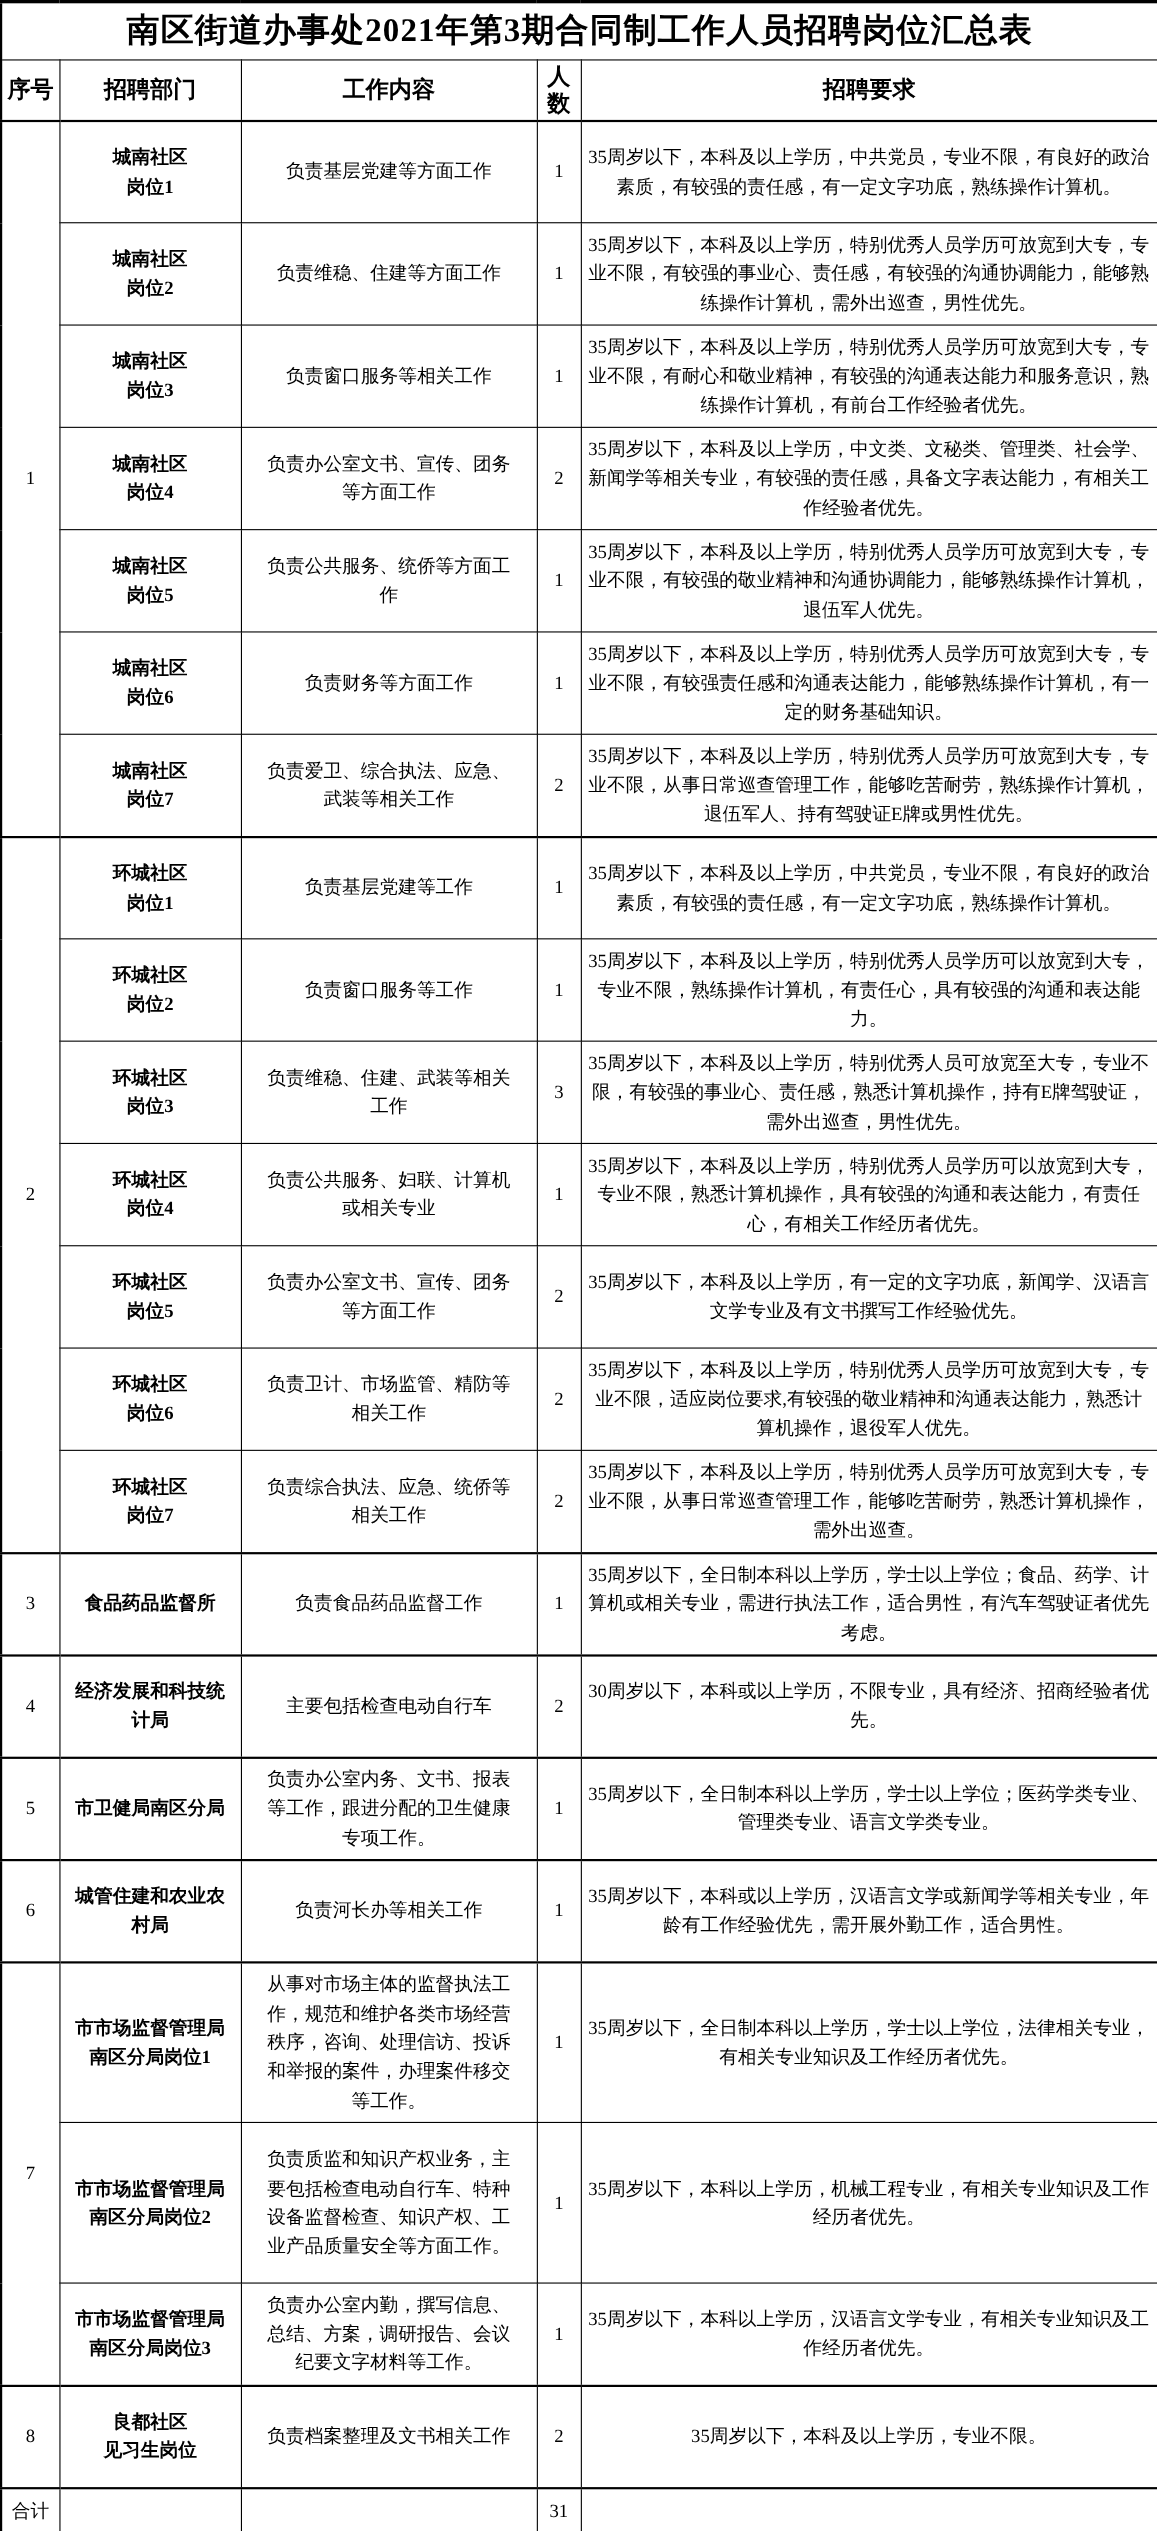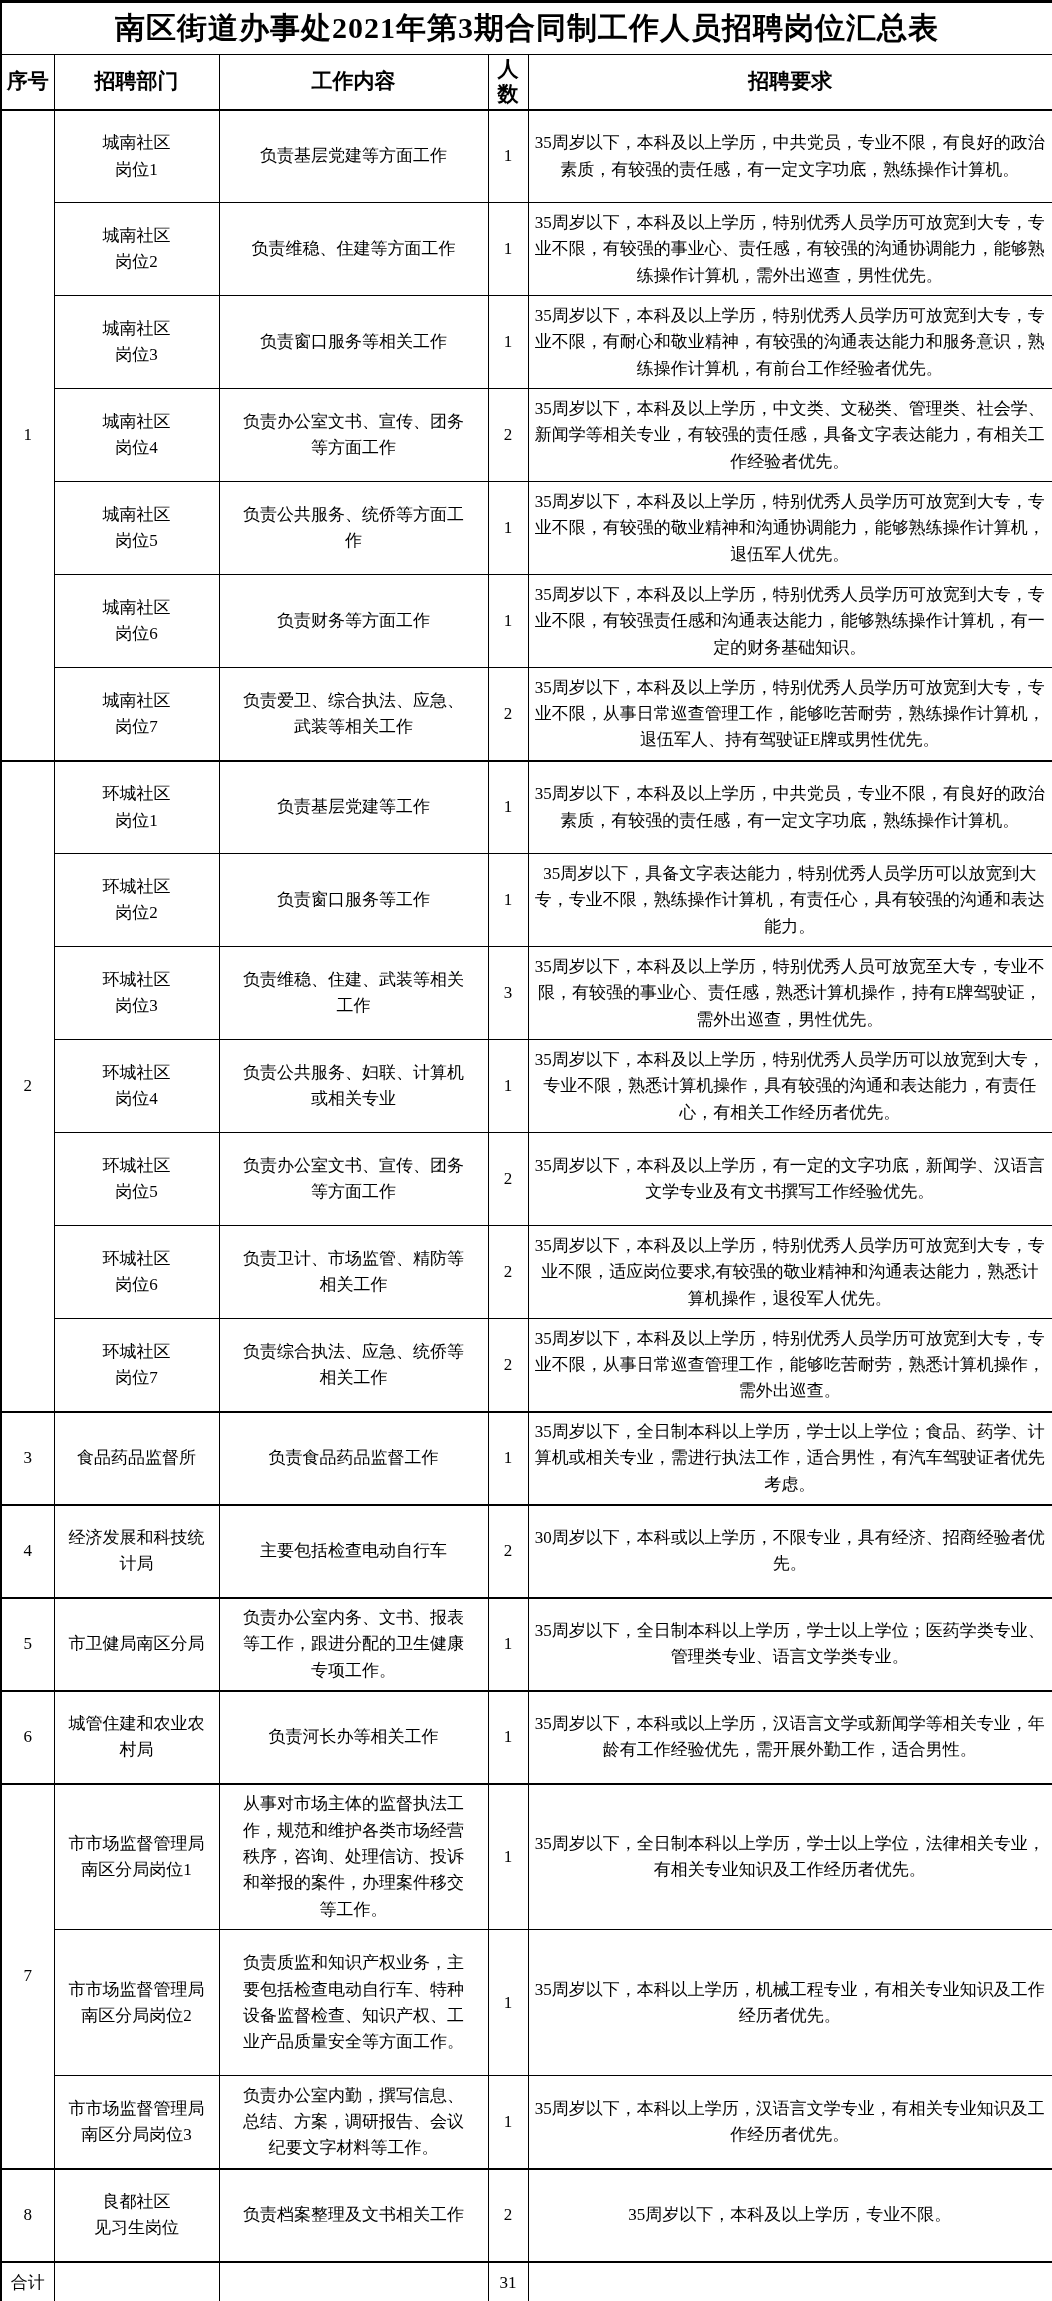--- a/index.html
+++ b/index.html
@@ -7,21 +7,21 @@
   table{border-collapse:collapse;table-layout:fixed;width:1052px;background:#fff;}
   td,th{border:1px solid #000;box-sizing:border-box;overflow:hidden;}
   table{border:2px solid #000;border-top:3px solid #000;}
   .title-cell{
     font-size:30px;font-weight:bold;text-align:center;height:50px;
     letter-spacing:1px;padding:2px 0;margin-left:32px;
   }
   th{font-size:21px;font-weight:bold;text-align:center;height:52px;padding:2px;line-height:1.2;}
   td{font-size:17px;line-height:1.55;}
   .c-no{text-align:center;vertical-align:middle;padding:0;}
-  .c-dept{text-align:center;vertical-align:middle;white-space:pre-line;padding:2px 6px;}
+  .c-dept{text-align:center;vertical-align:middle;white-space:pre-line;padding:2px 6px;font-weight:bold;}
   .c-content{text-align:center;vertical-align:middle;padding:2px 20px;}
   .c-count{text-align:center;vertical-align:middle;padding:0;}
   .c-req{text-align:center;vertical-align:middle;padding:4px 6px 4px 5px;}
   tr.r-std{height:93px;}
   tr.r-tall{height:146px;}
   tr.r-total{height:42px;}
   tr.group-start td{border-top:2px solid #000;}
 </style>
 </head>
 <body>
@@ -103,21 +103,21 @@
 岗位1</td>
       <td class="c-content">负责基层党建等工作</td>
       <td class="c-count">1</td>
       <td class="c-req">35周岁以下，本科及以上学历，中共党员，专业不限，有良好的政治素质，有较强的责任感，有一定文字功底，熟练操作计算机。</td>
     </tr>
     <tr class="r-std">
       <td class="c-dept">环城社区
 岗位2</td>
       <td class="c-content">负责窗口服务等工作</td>
       <td class="c-count">1</td>
-      <td class="c-req">35周岁以下，具备文字表达能力，特别优秀人员学历可以放宽到大专，专业不限，熟练操作计算机，有责任心，具有较强的沟通和表达能力。</td>
+      <td class="c-req">35周岁以下，本科及以上学历，特别优秀人员学历可以放宽到大专，专业不限，熟练操作计算机，有责任心，具有较强的沟通和表达能力。</td>
     </tr>
     <tr class="r-std">
       <td class="c-dept">环城社区
 岗位3</td>
       <td class="c-content">负责维稳、住建、武装等相关工作</td>
       <td class="c-count">3</td>
       <td class="c-req">35周岁以下，本科及以上学历，特别优秀人员可放宽至大专，专业不限，有较强的事业心、责任感，熟悉计算机操作，持有E牌驾驶证，需外出巡查，男性优先。</td>
     </tr>
     <tr class="r-std">
       <td class="c-dept">环城社区

